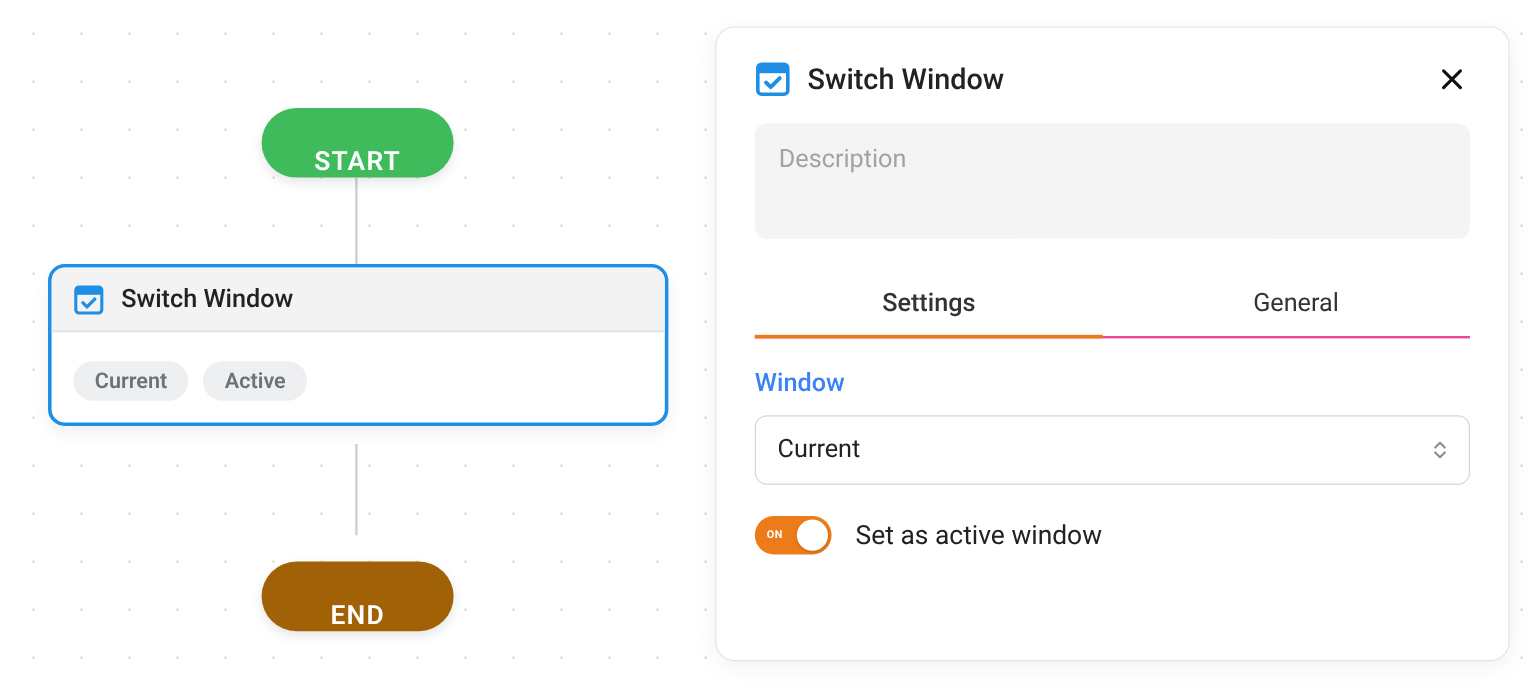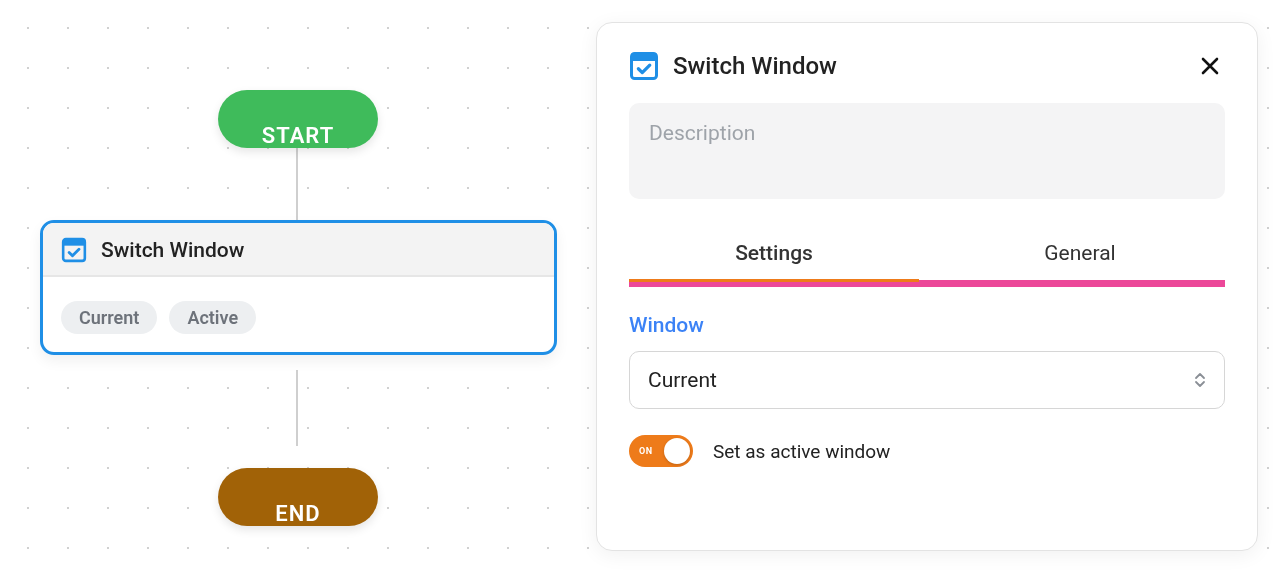--- a/index.html
+++ b/index.html
@@ -111,21 +111,21 @@
     color: #4d7c0f;
     resize: none;
     outline: none;
     font-family: inherit;
   }
   .desc-input::placeholder { color: #9ea3a9; }
 
   .tabs {
     display: flex;
     margin-top: 24px;
-    border-bottom: 7px solid #ec4899;
+    border-bottom: 2px solid #ec4899;
     gap: 16px;
   }
   .tab {
     flex: 1;
     text-align: center;
     font-size: 21px;
     padding: 14px 0 14px;
     color: #333;
     cursor: pointer;
     margin-bottom: -2px;
@@ -182,21 +182,21 @@
   }
   .toggle .on-label {
     position: absolute; left: 10px; top: 50%; transform: translateY(-50%);
     font-size: 9px; font-weight: 700; letter-spacing: 0.5px; color: #fff;
   }
   .toggle .knob {
     position: absolute; right: 3px; top: 3px;
     width: 26px; height: 26px; border-radius: 50%; background: #fff;
     box-shadow: 0 1px 3px rgba(0,0,0,0.2);
   }
-  .toggle-label { font-size: 19px; color: #222; }
+  .toggle-label { font-size: 22px; color: #222; }
 </style>
 </head>
 <body>
 
 <svg width="0" height="0" style="position:absolute">
   <symbol id="win-check" viewBox="0 0 24 24">
     <rect x="2" y="2" width="20" height="20" rx="2.5" fill="none" stroke="#1f8fe6" stroke-width="2.4"></rect>
     <rect x="2" y="2" width="20" height="6" fill="#1f8fe6"></rect>
     <path d="M7.5 14.2 L10.6 17.3 L16.6 11.3" fill="none" stroke="#1f8fe6" stroke-width="2.6" stroke-linecap="round" stroke-linejoin="round"></path>
   </symbol>

